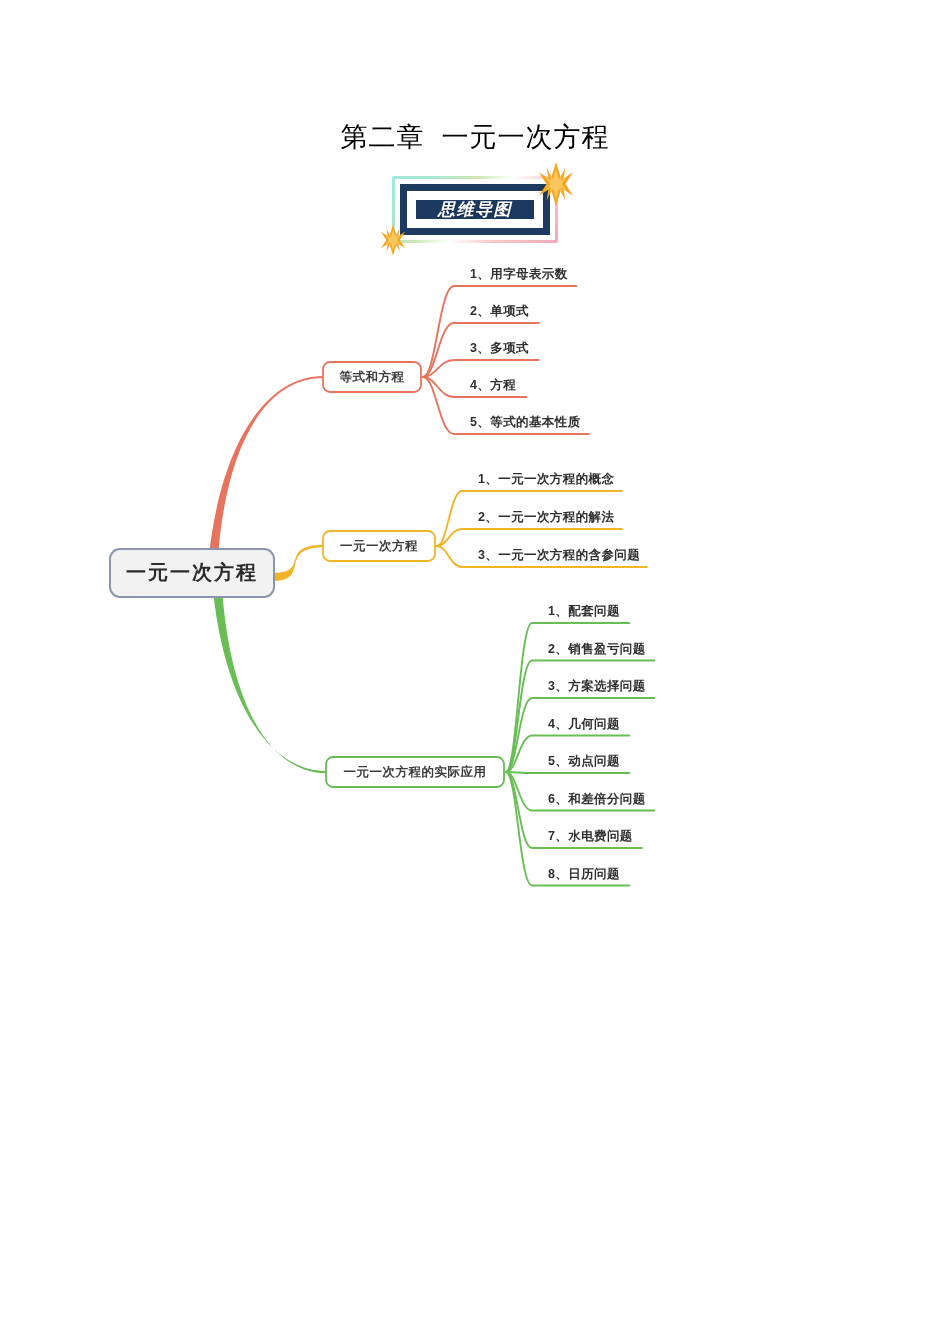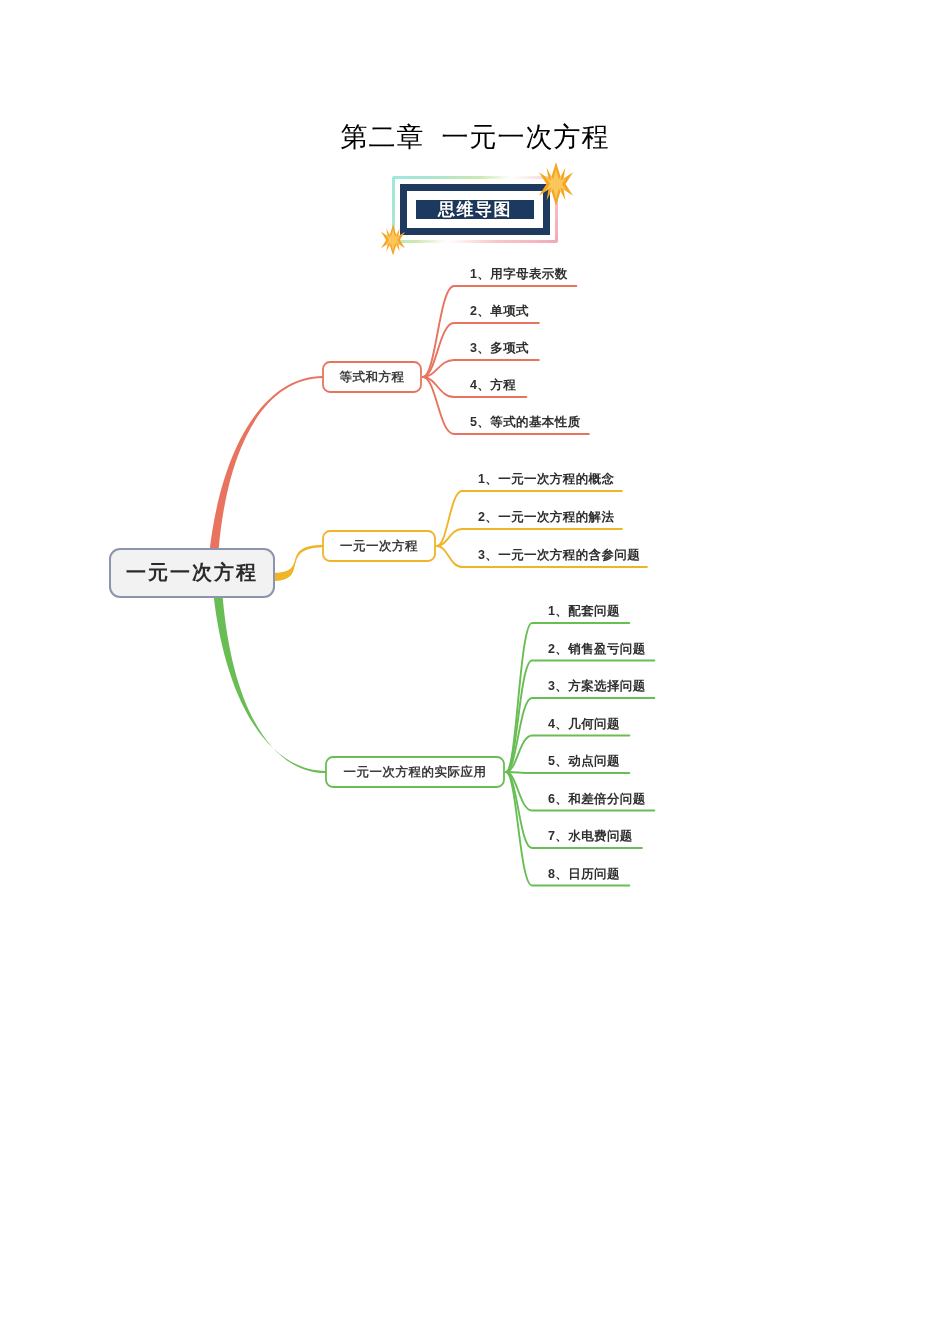--- a/index.html
+++ b/index.html
@@ -29,20 +29,21 @@
     white-space: pre;
   }
 
   
   #banner-wrap {
     position: absolute;
     left: 392px;
     top: 176px;
     width: 166px;
     height: 67px;
+    font-style: italic;
   }
   #banner-outer {
     position: absolute;
     inset: 0;
     background: linear-gradient(135deg,
         #9fe8df 0%, #a8e6cf 18%, #cfe8b0 38%,
         #ffffff 52%, #f6c9c9 72%, #f5b7c0 88%, #f2a7b8 100%);
     border-radius: 2px;
   }
   #banner-mid {

